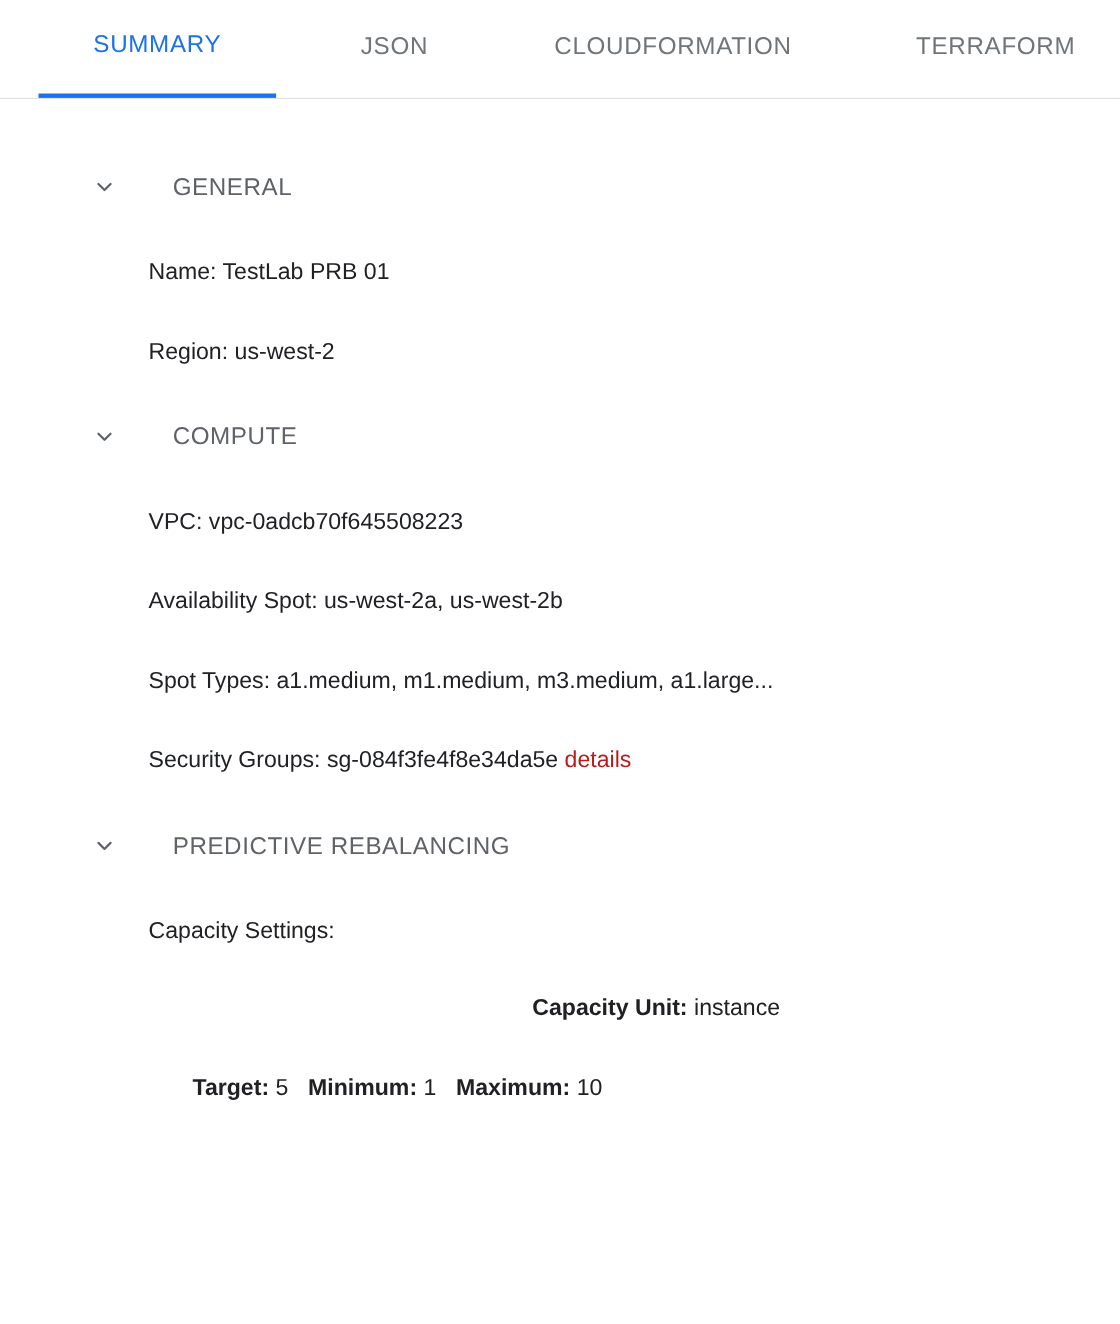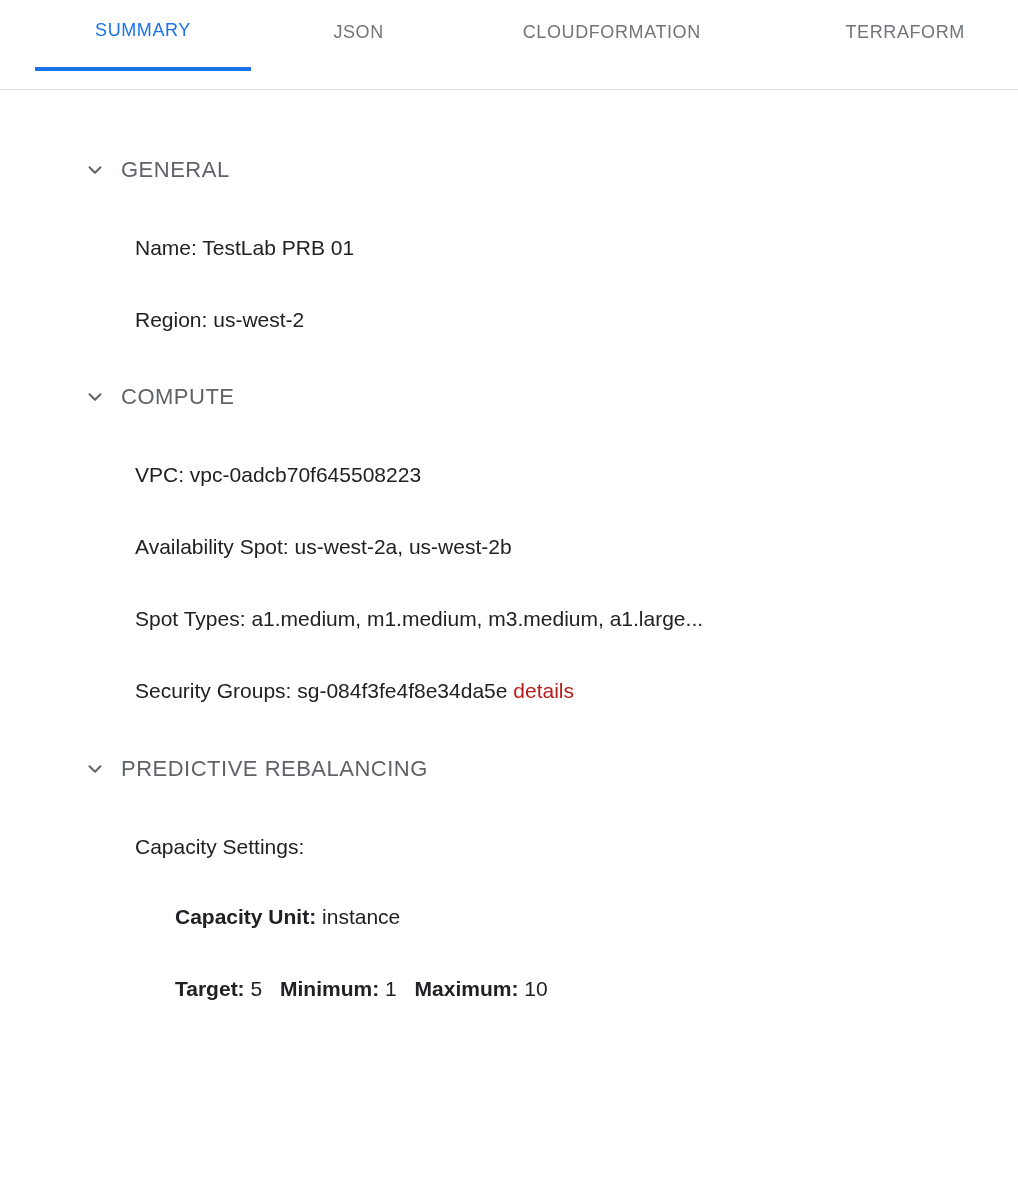--- a/index.html
+++ b/index.html
@@ -21,23 +21,23 @@
     display: flex;
     align-items: flex-start;
     height: 90px;
     border-bottom: 1px solid #e0e0e0;
     box-sizing: border-box;
   }
   .tab {
     display: flex;
     align-items: center;
     justify-content: center;
-    height: 71px;
+    height: 89px;
     box-sizing: border-box;
-    font-size: 18px;
+    font-size: 22px;
     letter-spacing: 0.6px;
     color: #70757a;
     cursor: pointer;
     user-select: none;
     padding-bottom: 6px;
     margin-left: 35px;
   }
   .tab.active {
     color: #1a73e8;
     border-bottom: 4px solid #1a73e8;
@@ -72,40 +72,41 @@
     flex: none;
     display: block;
   }
   .chev svg { display: block; }
 
   .section-title {
     font-size: 22px;
     color: #5f6368;
     letter-spacing: 0.5px;
     font-weight: 400;
+    margin-left: 36px;
   }
 
   .row {
     margin-left: 135px;
     font-size: 21px;
     color: #202124;
     line-height: 28px;
   }
   .row .k {
     font-weight: normal;
   }
   .row .v {
     font-weight: 400;
   }
   .row a.details {
     color: #b91c1c;
     text-decoration: none;
     cursor: pointer;
   }
-  .gap-42 { margin-top: 42px; }
+  .gap-42 { margin-top: 42px; text-align: center; }
   .gap-44 { margin-top: 44px; }
   .gap-46 { margin-top: 46px; }
 
   .sub-row {
     margin-left: 175px;
     font-size: 21px;
     color: #202124;
     line-height: 28px;
   }
   .sub-row .k { font-weight: bold; }

